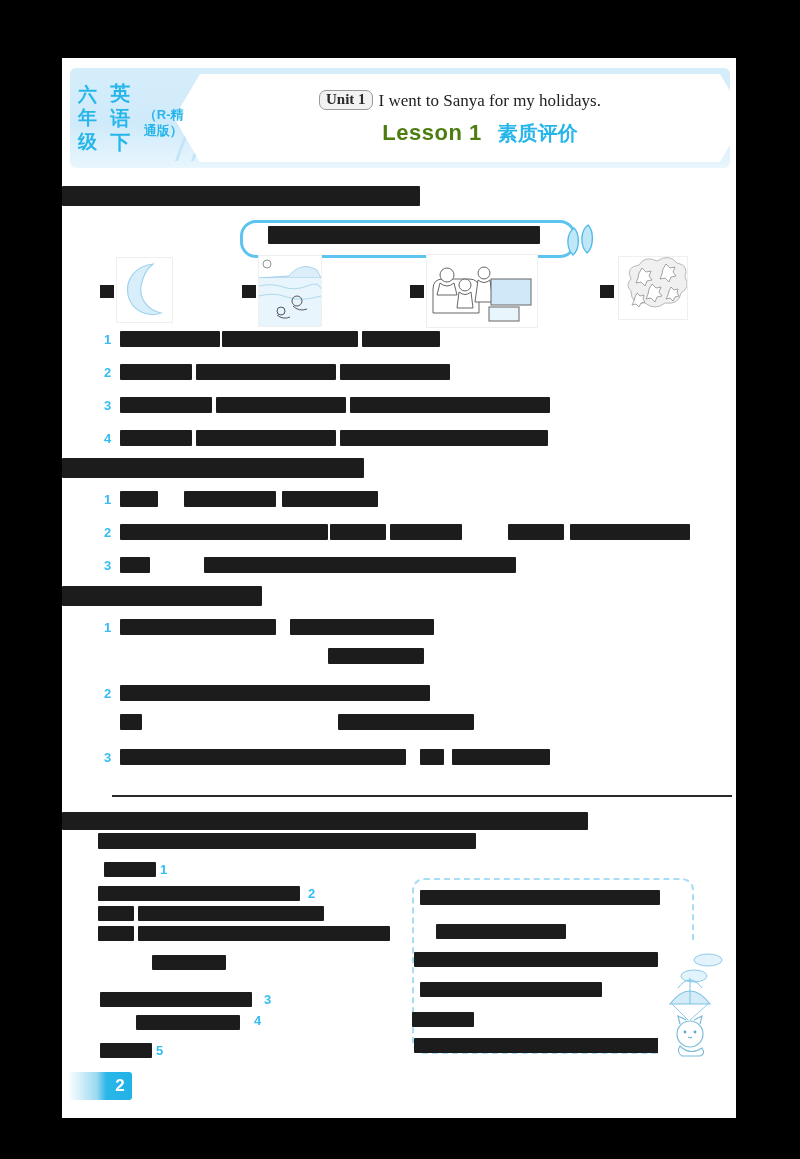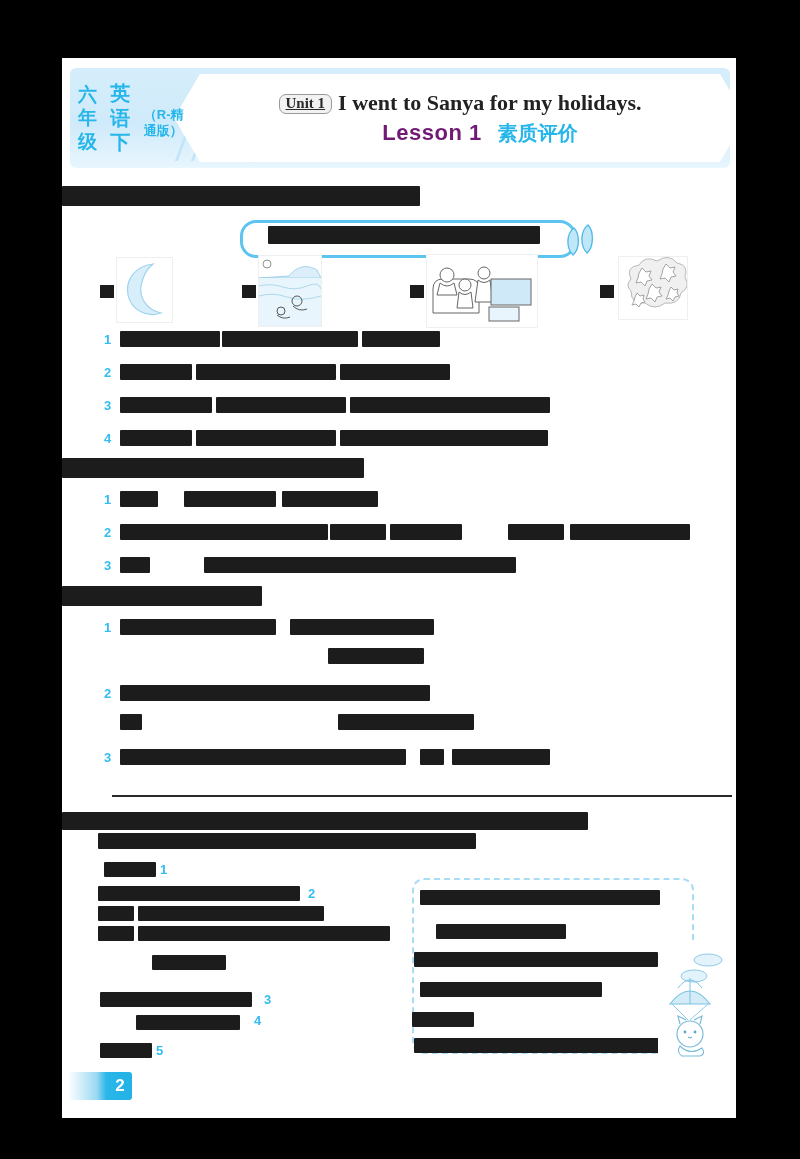--- a/index.html
+++ b/index.html
@@ -30,24 +30,24 @@
             display:flex;flex-direction:row;align-items:center;justify-content:center;
             color:#27b6ea;font-weight:700;line-height:1.22;}
   #gradeBox .g1{font-size:19px;letter-spacing:1px;}
   #gradeBox .g2{font-size:20px;letter-spacing:1px;}
   #gradeBox .g3{font-size:13px;letter-spacing:0px;margin-top:10px;}
 
   #unitRow{position:absolute;left:0;top:16px;width:520px;text-align:center;
            font-family:"Liberation Serif","DejaVu Serif",serif;color:#222;}
   #unitTag{display:inline-block;border:1px solid #999;border-radius:7px;
            padding:0px 6px 1px 6px;font-size:15px;font-weight:700;color:#2a2a2a;
-           background:#f2f2f2;vertical-align:2px;margin-right:6px;text-decoration:underline;}
-  #unitTitle{font-size:22px;font-weight:700;}
+           background:#f2f2f2;vertical-align:2px;margin-right:6px;}
+  #unitTitle{font-size:17px;font-weight:400;}
   #lessonRow{position:absolute;left:0;top:46px;width:520px;text-align:center;}
-  #lessonNo{font-size:22px;font-weight:700;color:#701a75;letter-spacing:.5px;margin-left:40px;}
+  #lessonNo{font-size:22px;font-weight:700;color:#4d7c0f;letter-spacing:.5px;margin-left:40px;}
   #lessonCn{font-size:20px;font-weight:700;color:#27b6ea;margin-left:16px;}
 
   
   .rb{position:absolute;background:#1c1c1c;border-radius:1px;}
 
   
   #wordbank{position:absolute;left:240px;top:220px;width:330px;height:32px;
             border:3px solid #5cc4ef;border-radius:16px;background:#fff;}
   #wbLeaf{position:absolute;left:560px;top:222px;width:42px;height:38px;}
 

